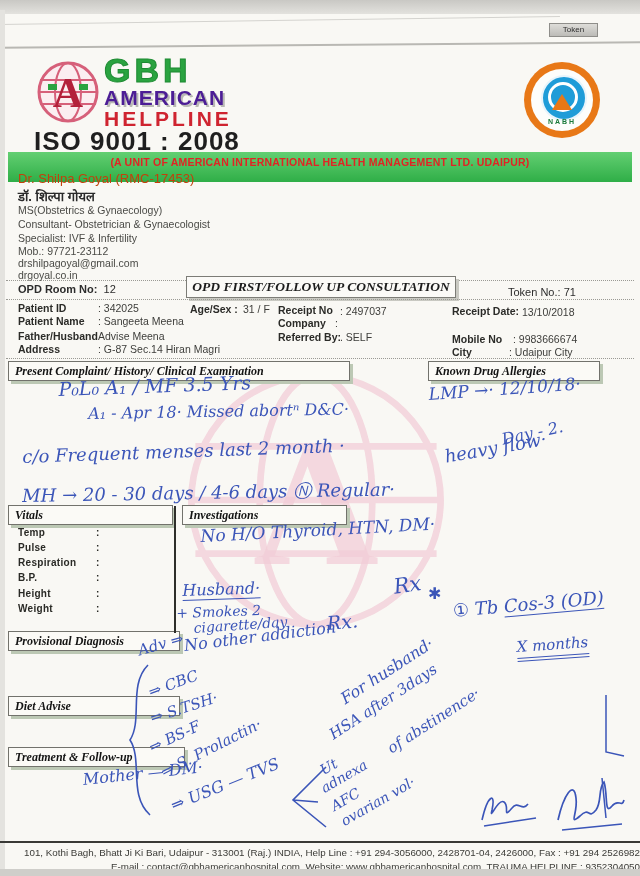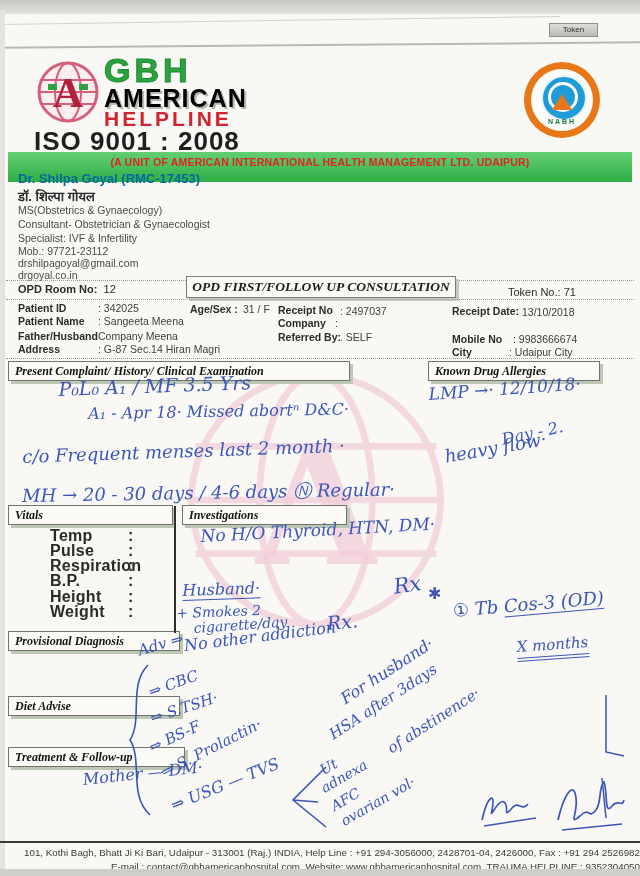--- a/index.html
+++ b/index.html
@@ -9,39 +9,39 @@
   .edge-line{position:absolute;left:-5px;top:44px;width:660px;border-top:2px solid #b9b8b3;transform:rotate(-0.5deg);}
   .edge-line2{position:absolute;left:0px;top:20px;width:560px;border-top:1px solid #d4d3cf;transform:rotate(-0.8deg);}
   .bottom-shade{position:absolute;left:0;top:869px;width:640px;height:7px;background:#cfceca;}
   .left-shade{position:absolute;left:0;top:10px;width:5px;height:860px;background:#e4e3df;}
 
   .token-tab{position:absolute;left:549px;top:23px;width:47px;height:12px;background:linear-gradient(#deddd9,#bcbbb7);border:1px solid #8f8e8a;font-size:8px;color:#2e2e2e;text-align:center;line-height:12px;}
 
   
   .globe{position:absolute;left:36px;top:60px;width:64px;height:64px;}
   .logo-gbh{position:absolute;left:104px;top:54px;font-family:"Liberation Sans",sans-serif;font-weight:bold;font-size:34px;letter-spacing:4px;color:#2aa340;-webkit-text-stroke:1px #1d8a32;line-height:32px;}
-  .logo-american{position:absolute;left:104px;top:88px;font-weight:bold;font-size:25px;letter-spacing:1px;color:#000000;text-shadow:2px 2px 0 #b9b9b4;line-height:20px;}
+  .logo-american{position:absolute;left:104px;top:88px;font-weight:bold;font-size:21px;letter-spacing:1px;color:#4c1d95;text-shadow:2px 2px 0 #b9b9b4;line-height:20px;}
   .logo-hospital{position:absolute;left:104px;top:109px;font-weight:bold;font-size:21px;letter-spacing:3px;color:#cf2430;line-height:20px;}
   .iso{position:absolute;left:34px;top:126px;font-weight:bold;font-size:26px;color:#1f1f1f;letter-spacing:1px;}
   .cin{position:absolute;left:36px;top:155px;font-size:8px;color:#6e6e6a;letter-spacing:.3px;}
 
   
   .nabh{position:absolute;left:524px;top:62px;width:76px;height:76px;border-radius:50%;background:#e87817;}
   .nabh-white{position:absolute;left:7px;top:7px;width:62px;height:62px;border-radius:50%;background:#fdfdfb;}
   .nabh-blue{position:absolute;left:17px;top:13px;width:42px;height:42px;border-radius:50%;background:#1f9cd8;border:2px solid #e8f4fb;}
   .nabh-tri{position:absolute;left:28px;top:32px;width:0;height:0;border-left:10px solid transparent;border-right:10px solid transparent;border-bottom:16px solid #e87817;}
   .nabh-q{position:absolute;left:24px;top:20px;width:24px;height:24px;border-radius:50%;border:3px solid #ffffff;}
   .nabh-label{position:absolute;left:0px;top:56px;width:76px;text-align:center;font-size:7px;font-weight:bold;color:#1a7a3a;letter-spacing:2px;}
 
   .banner{position:absolute;left:8px;top:152px;width:624px;height:30px;background:linear-gradient(#63cf72,#2fae47);text-align:center;}
   .banner span{font-size:10.5px;font-weight:bold;color:#e02424;line-height:15px;letter-spacing:.2px;}
 
   
   .doc{position:absolute;left:18px;color:#2c2c2c;}
-  .doc-name{top:171px;font-size:13px;font-weight:bold;color:#0369a1;}
+  .doc-name{top:171px;font-size:13px;font-weight:normal;color:#c2410c;}
   .doc-hindi{top:187px;font-size:13px;font-weight:bold;color:#2a2a2a;}
   .doc-l1{top:204px;font-size:10.5px;color:#4a4a46;}
   .doc-l2{top:218px;font-size:10.5px;color:#4a4a46;text-align:center;}
   .doc-l3{top:232px;font-size:10.5px;color:#4a4a46;}
   .doc-l4{top:245px;font-size:10.5px;color:#4a4a46;}
   .doc-l5{top:257px;font-size:10.5px;color:#4a4a46;}
   .doc-l6{top:269px;font-size:10.5px;color:#4a4a46;}
 
   .dotted{position:absolute;left:6px;width:628px;border-top:1.5px dotted #9a9a94;}
   .dot1{top:280px;} .dot2{top:299px;} .dot3{top:358px;}
@@ -59,21 +59,21 @@
   .secbox{position:absolute;height:18px;background:#fbfaf6;border:1px solid #72726c;box-shadow:3px 3px 0 #bcc8b4;}
   .secbox span{font-family:"Liberation Serif",serif;font-weight:bold;font-style:italic;font-size:12px;color:#141414;line-height:18px;padding-left:6px;white-space:nowrap;display:block;}
   .sec-complaint{left:8px;top:361px;width:340px;}
   .sec-allergy{left:428px;top:361px;width:170px;}
   .sec-vitals{left:8px;top:505px;width:163px;}
   .sec-invest{left:182px;top:505px;width:163px;}
   .sec-prov{left:8px;top:631px;width:170px;}
   .sec-diet{left:8px;top:696px;width:170px;}
   .sec-treat{left:8px;top:747px;width:175px;}
 
-  .vrow{position:absolute;left:18px;font-size:16px;font-weight:600;color:#2a2a26;letter-spacing:.3px;margin-left:32px;}
+  .vrow{position:absolute;left:18px;font-size:10px;font-weight:600;color:#2a2a26;letter-spacing:.3px;}
   .vrow .vcolon{position:absolute;left:78px;}
   .v0{top:527px;} .v1{top:542px;} .v2{top:557px;} .v3{top:572px;} .v4{top:588px;} .v5{top:603px;}
   .vdivider{position:absolute;left:174px;top:506px;width:2px;height:127px;background:#2e2e2a;}
 
   
   .watermark{position:absolute;left:182px;top:366px;width:268px;height:268px;opacity:.8;pointer-events:none;}
 
   
   .hw{position:absolute;font-family:"DejaVu Serif","DejaVu Sans",serif;font-style:italic;color:#3b55b8;white-space:nowrap;transform-origin:left top;}
   .hw1{left:58px;top:378px;font-size:19px;transform:rotate(-2deg);}
@@ -182,21 +182,21 @@
 <span class="pt pt-val" style="left:340px;top:305px;">: 2497037</span>
 <span class="pt pt-label" style="left:452px;top:305px;">Receipt Date:</span>
 <span class="pt pt-val" style="left:522px;top:306px;">13/10/2018</span>
 
 <span class="pt pt-label" style="left:18px;top:315px;">Patient Name</span>
 <span class="pt pt-val" style="left:98px;top:315px;">: Sangeeta Meena</span>
 <span class="pt pt-label" style="left:278px;top:317px;">Company</span>
 <span class="pt pt-val" style="left:335px;top:317px;">:</span>
 
 <span class="pt pt-label" style="left:18px;top:330px;">Father/Husband</span>
-<span class="pt pt-val" style="left:98px;top:330px;">Company Meena</span>
+<span class="pt pt-val" style="left:98px;top:330px;">Advise Meena</span>
 <span class="pt pt-label" style="left:278px;top:331px;">Referred By:</span>
 <span class="pt pt-val" style="left:340px;top:331px;">. SELF</span>
 <span class="pt pt-label" style="left:452px;top:333px;">Mobile No</span>
 <span class="pt pt-val" style="left:513px;top:333px;">: 9983666674</span>
 
 <span class="pt pt-label" style="left:18px;top:343px;">Address</span>
 <span class="pt pt-val" style="left:98px;top:343px;">: G-87 Sec.14 Hiran Magri</span>
 <span class="pt pt-label" style="left:452px;top:346px;">City</span>
 <span class="pt pt-val" style="left:509px;top:346px;">: Udaipur City</span>
 

